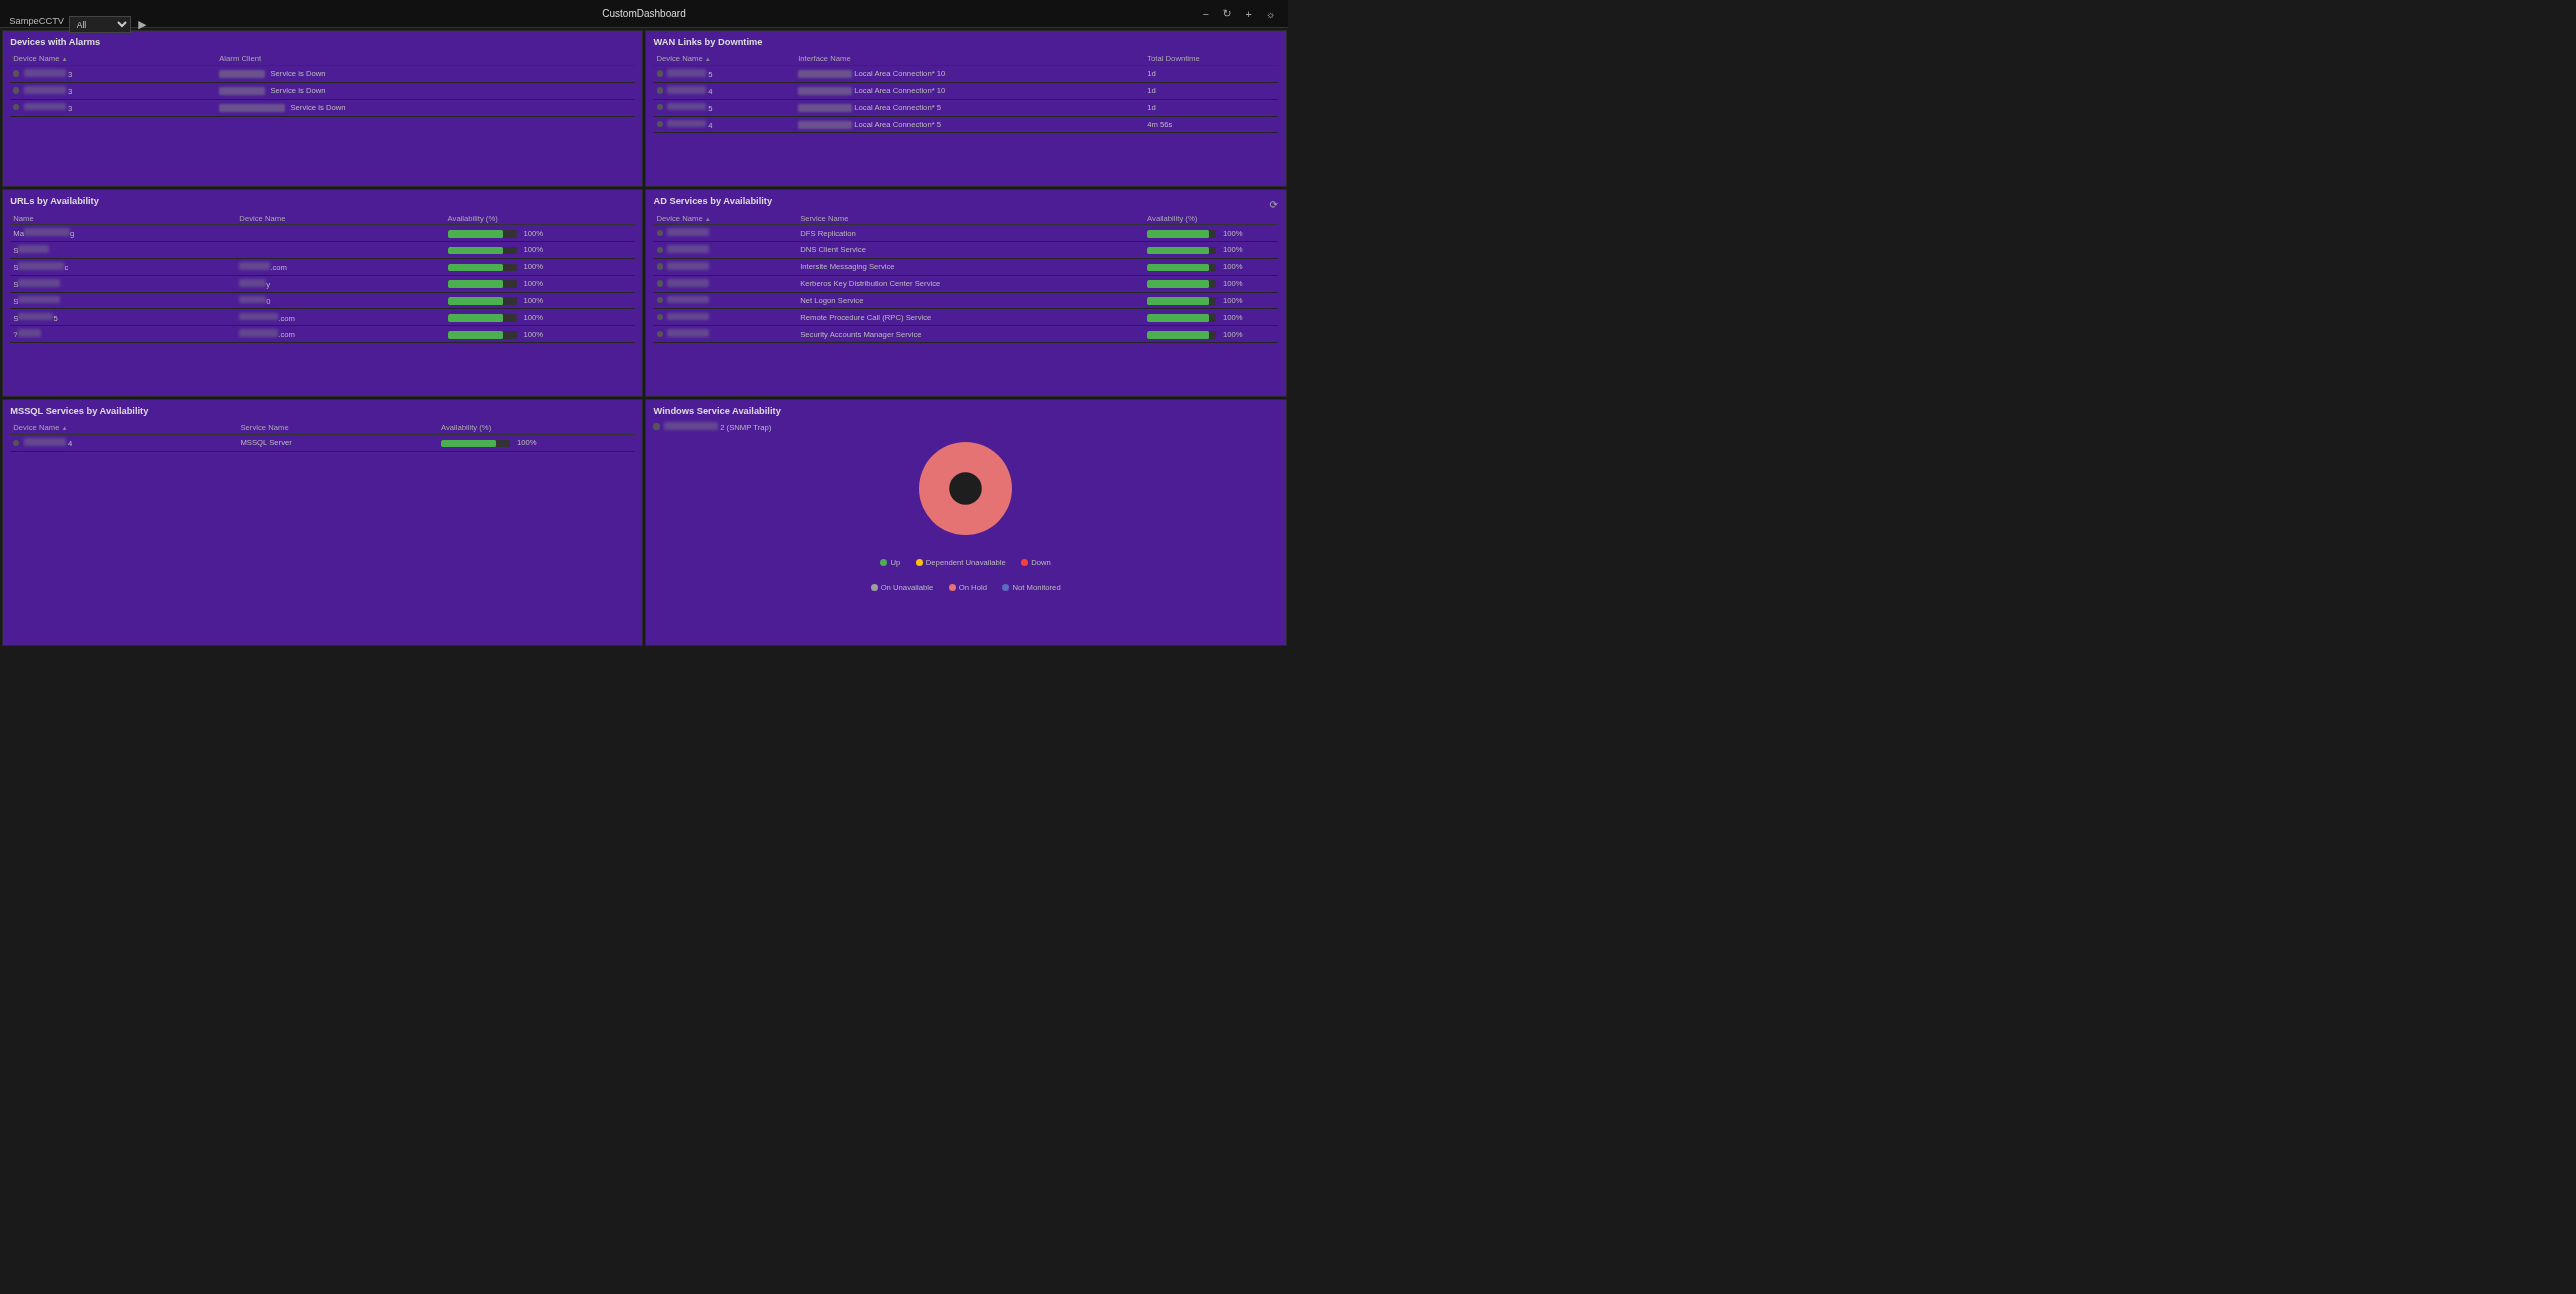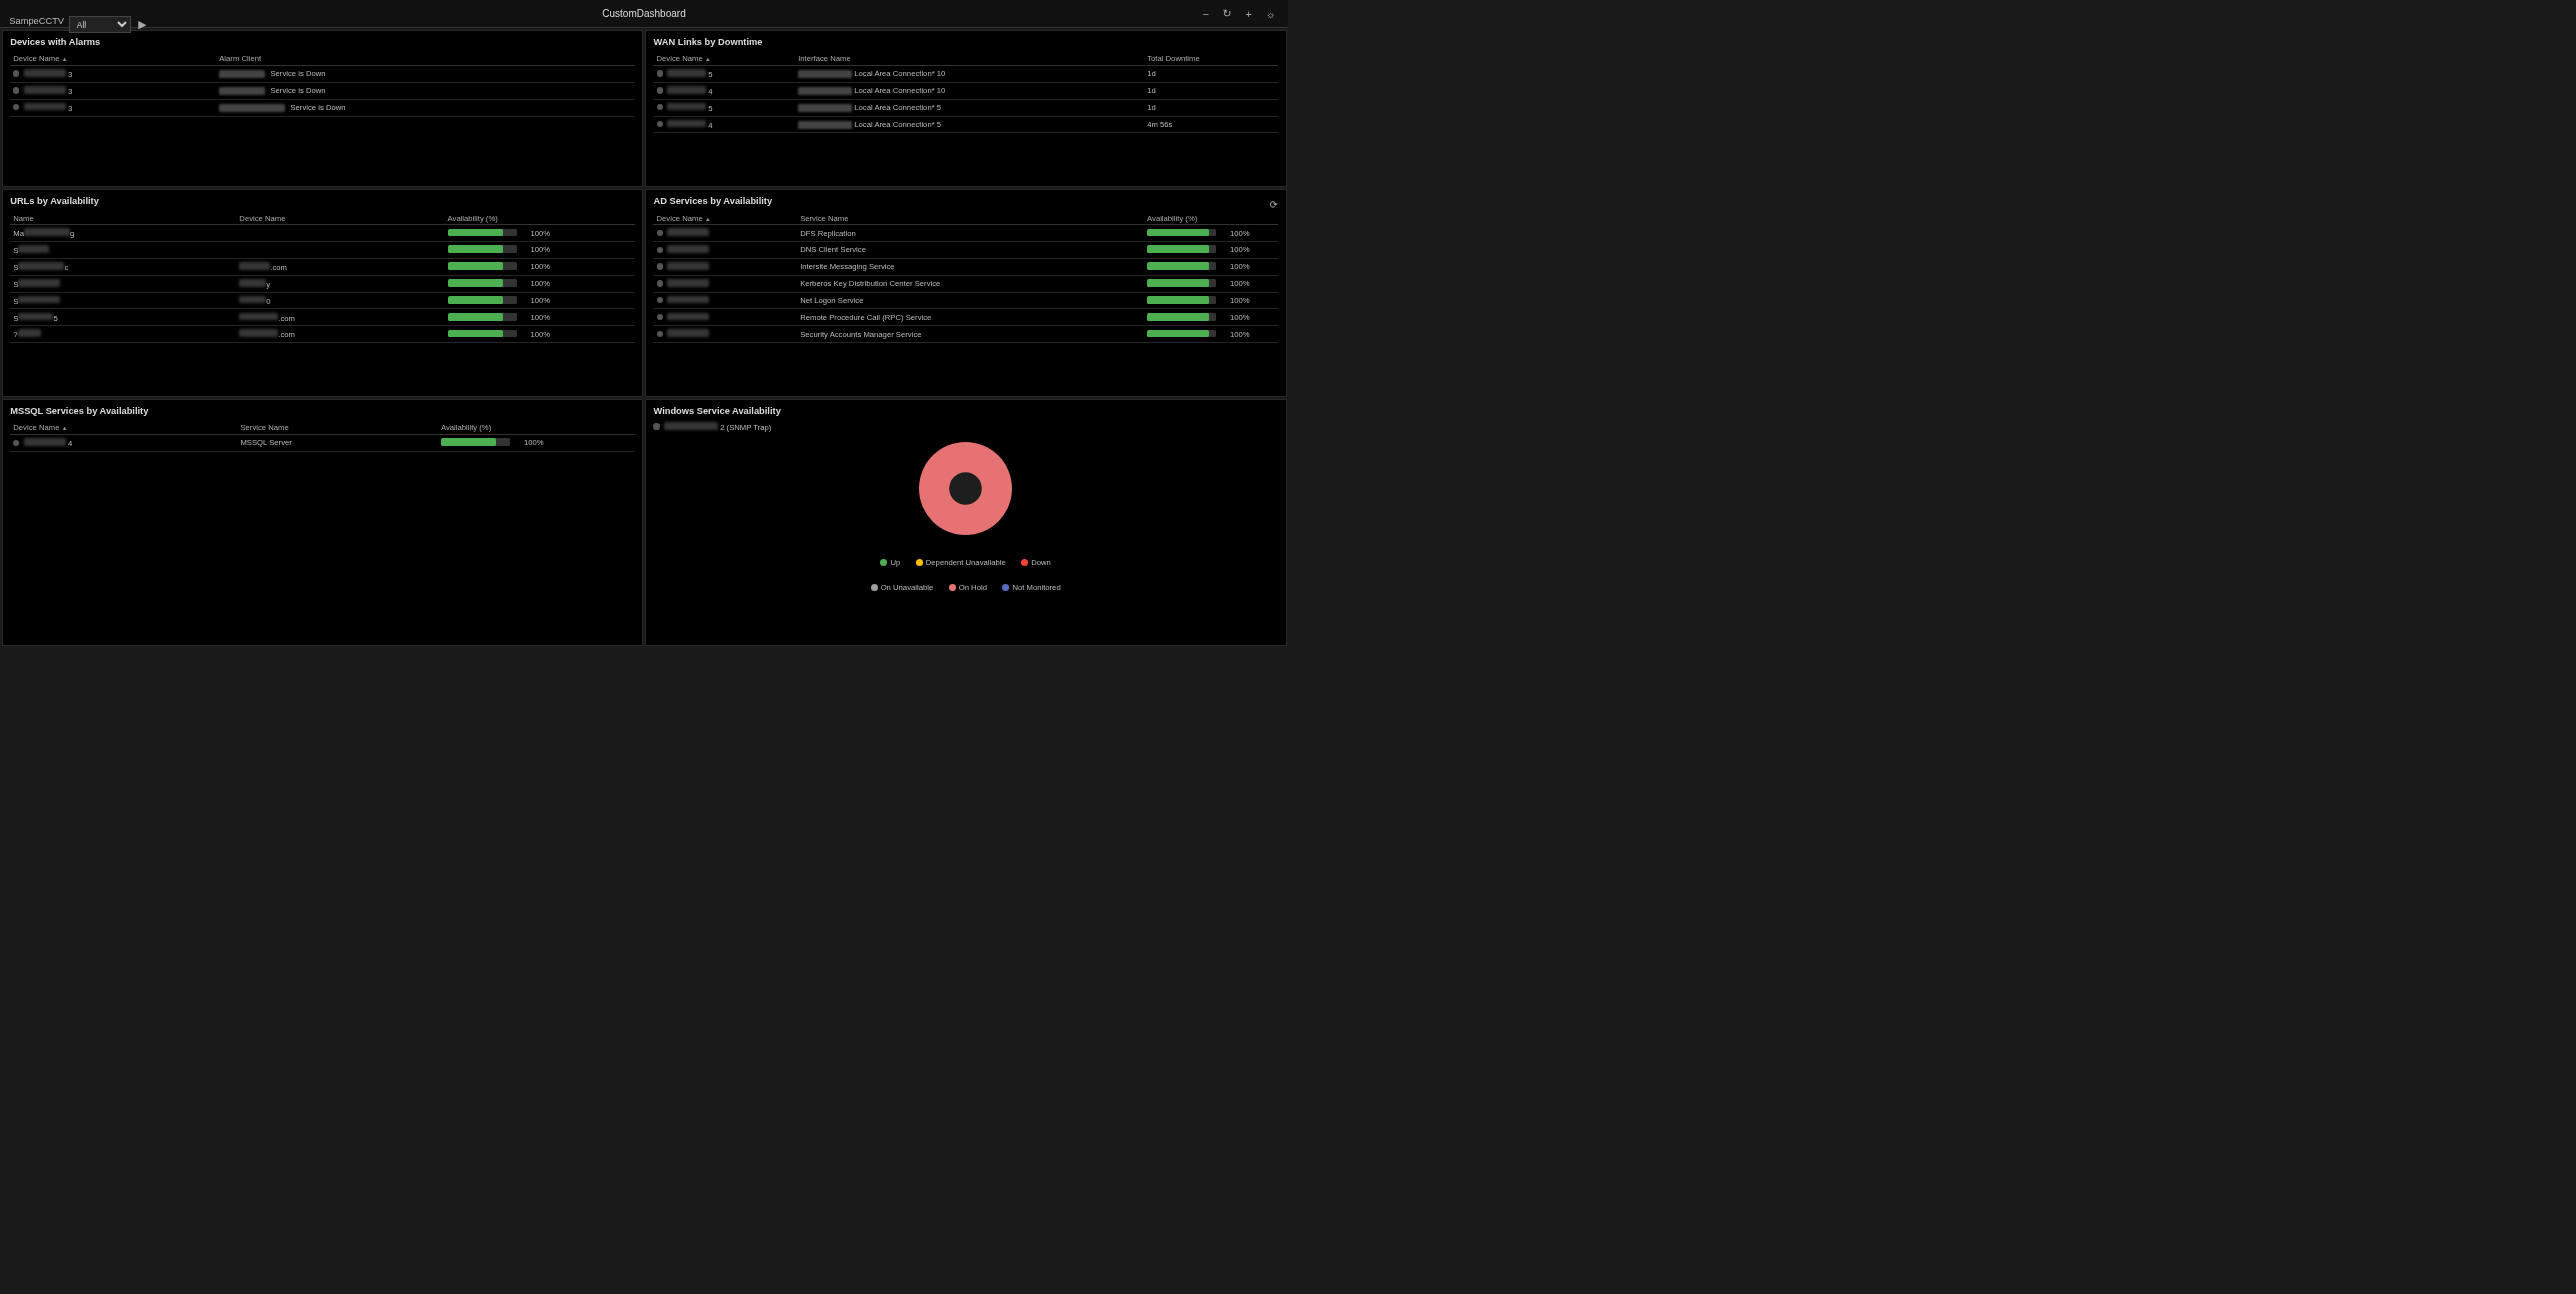--- a/index.html
+++ b/index.html
@@ -66,21 +66,21 @@
     .main-grid {
       display: grid;
       grid-template-columns: 1fr 1fr;
       grid-template-rows: auto auto auto;
       gap: 1.5px;
       padding: 1.5px;
       height: calc(647px - 28px);
       overflow: hidden;
     }
     .panel {
-      background: #000000;
+      background: #4c1d95;
       border: 0.8px solid #2a2a2a;
       padding: 6.2px 7.7px;
       overflow: hidden;
     }
     .panel-title {
       font-size: 9.3px;
       color: #ddd;
       margin-bottom: 6.2px;
       font-weight: bold;
     }
@@ -125,22 +125,22 @@
       height: 7.7px;
       border-radius: 1.5px;
       opacity: 0.5;
       filter: blur(0.8px);
       vertical-align: middle;
       margin-right: 3.1px;
     }
     
     .progress-wrap {
       display: flex;
-      align-items: flex-start;
-      gap: 14px;
+      align-items: flex-end;
+      gap: 7px;
     }
     .progress-bar-bg {
       background: #333;
       border-radius: 1.5px;
       height: 7.7px;
       flex: 1;
       max-width: 69px;
       overflow: hidden;
     }
     .progress-bar-fill {

